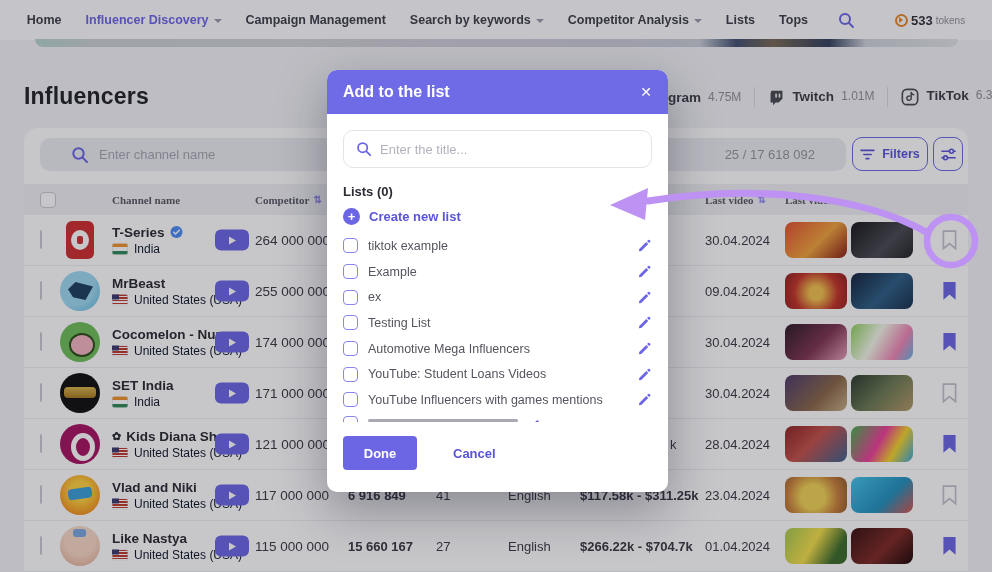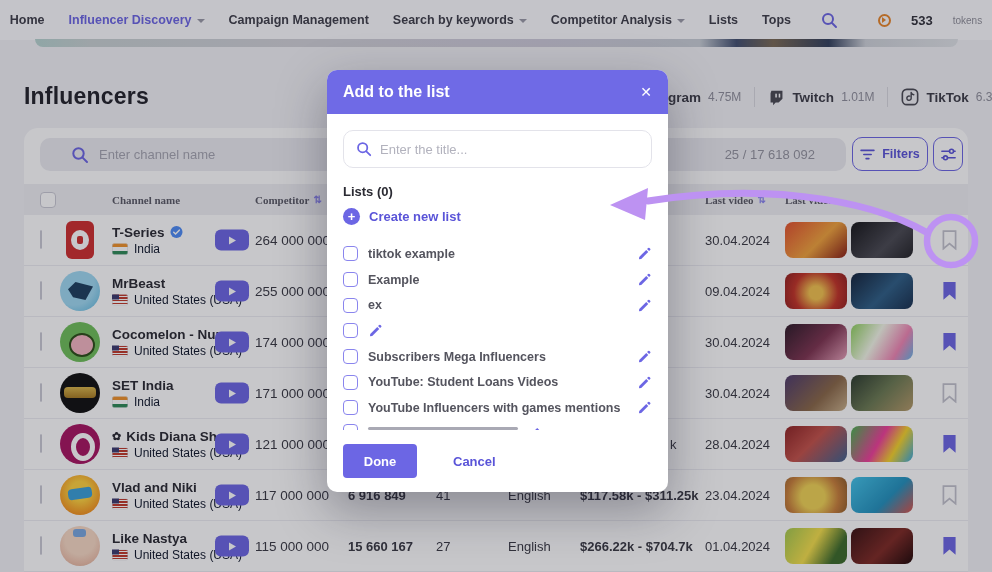--- a/index.html
+++ b/index.html
@@ -9,40 +9,40 @@
 
   
   .nav { position:absolute; top:0; left:0; right:0; height:40px; background:#fcfcfe;
          display:flex; align-items:center; justify-content:center; gap:24px;
          font-size:12.5px; font-weight:600; color:#3f3f4a; z-index:1; }
   .nav-item { display:flex; align-items:center; gap:5px; cursor:pointer; white-space:nowrap; }
   .nav-item.active { color:#6c66e4; }
   .caret { width:0; height:0; border-left:4px solid transparent; border-right:4px solid transparent;
            border-top:4.5px solid #9a9aa8; margin-top:1px; }
   .nav-search { display:flex; align-items:center; margin-left:6px; }
-  .tokens { display:flex; align-items:center; gap:20px; margin-left:16px;justify-content:space-between; }
+  .tokens { display:flex; align-items:center; gap:3px; margin-left:16px;justify-content:space-between; }
   .token-icon { width:13px; height:13px; border:2px solid #e8862b; border-radius:50%; position:relative; }
   .token-icon::after { content:""; position:absolute; left:2.5px; top:1.5px;
            border-left:4.5px solid #e8862b; border-top:3px solid transparent; border-bottom:3px solid transparent; }
   .tokens .cnt { font-size:13px; color:#33333c; font-weight:700; }
   .tokens .unit { font-size:10px; color:#8e8e99; font-weight:400; }
 
   
   .banner-sliver { position:absolute; top:39px; left:35px; width:923px; height:8px;
      border-radius:0 0 10px 10px; z-index:1;
      background:linear-gradient(90deg,#b7d4d0 0,#c9d2d3 6%,#d2d2d8 30%,#cfccdb 55%,#c9cfd6 72%,
         #425070 76%,#7a6a55 80%,#32405c 86%,#cfd3d9 90%,#e0e3e7 100%); }
 
   .page-title { position:absolute; top:83px; left:24px; font-size:23px; font-weight:800;
      color:#23232b; letter-spacing:.2px; z-index:1; }
 
   
   .stats { position:absolute; top:86px; left:668px; height:22px; display:flex; align-items:center;
      gap:13px; z-index:1; }
-  .stat { display:flex; align-items:center; gap:7px; }
+  .stat { display:flex; gap:7px; }
   .stat .lbl { font-size:13.5px; font-weight:700; color:#3d3d47; }
   .stat .val { font-size:12px; color:#8f8f9b; }
   .vdiv { width:1px; height:20px; background:#d8d8de; }
 
   
   .card { position:absolute; left:24px; top:128px; width:944px; height:444px;
      background:#ffffff; border-radius:14px 14px 0 0; z-index:1; }
 
   .searchbar { position:absolute; left:16px; top:10px; width:806px; height:33px;
      background:#ececf1; border-radius:10px; display:flex; align-items:center; padding:0 31px; gap:10px; }
@@ -156,21 +156,21 @@
   .modal-search { margin:16px 16px 0; height:38px; border:1px solid #e3e3ea; border-radius:10px;
      display:flex; align-items:center; padding:0 12px; gap:8px; background:#fff; }
   .modal-search input { flex:1; border:none; outline:none; background:transparent;
      font-size:13px; color:#3f3f4a; font-family:inherit; }
   .modal-search input::placeholder { color:#b2b2bd; }
   .lists-header { margin:16px 16px 0; font-size:13px; font-weight:700; color:#2b2b33; }
   .create-row { margin:8px 16px 0; height:18px; display:flex; align-items:center; gap:9px;
      color:#5a54d8; font-weight:700; font-size:13px; cursor:pointer; }
   .plus-icon { width:17px; height:17px; border-radius:50%; background:#6c66e4; color:#ffffff;
      display:flex; align-items:center; justify-content:center; font-size:13px; font-weight:700; line-height:1; }
-  .modal-list { margin:16px 16px 0; height:189px; overflow:hidden;font-weight:bold; }
+  .modal-list { margin:8px 16px 0; height:189px; overflow:hidden; }
   .mitem { height:25.7px; display:flex; align-items:center; gap:10px; }
   .mcb { width:15px; height:15px; border:1.6px solid #8a85ee; border-radius:4px; background:#fff;
      flex:none; cursor:pointer; }
   .mlabel { flex:1; font-size:12.5px; color:#54545e; white-space:nowrap; overflow:hidden; }
   .pencil { flex:none; cursor:pointer; display:flex; }
   .mitem.partial { align-items:flex-start; padding-top:3px; }
   .smudge { width:150px; height:3px; background:#a9a9b4; border-radius:2px; margin-top:3px; }
   .modal-footer { margin:14px 16px 0; display:flex; align-items:center; gap:36px; }
   .done-btn { width:74px; height:34px; background:#6c66e4; color:#fff; border:none; border-radius:4px;
      font-size:13px; font-weight:700; cursor:pointer; font-family:inherit; }
@@ -526,30 +526,31 @@
         <span class="mlabel">ex</span>
         <span class="pencil">
             <svg width="15" height="15" viewBox="0 0 20 20">
               <path d="M3 14.5 L12.3 5.2 l2.7 2.7 L5.7 17.2 L2.6 17.6 z" fill="#6c66e4"></path>
               <path d="M13.4 4.1 l1.5-1.5 a1.3 1.3 0 0 1 1.8 0 l.9.9 a1.3 1.3 0 0 1 0 1.8 l-1.5 1.5 z" fill="#6c66e4"></path>
             </svg>
           </span>
       </div>
       <div class="mitem">
         <span class="mcb"></span>
-        <span class="pencil">
-            <svg width="15" height="15" viewBox="0 0 20 20">
-              <path d="M3 14.5 L12.3 5.2 l2.7 2.7 L5.7 17.2 L2.6 17.6 z" fill="#6c66e4"></path>
-              <path d="M13.4 4.1 l1.5-1.5 a1.3 1.3 0 0 1 1.8 0 l.9.9 a1.3 1.3 0 0 1 0 1.8 l-1.5 1.5 z" fill="#6c66e4"></path>
-            </svg>
-          </span>
-      </div>
-      <div class="mitem">
-        <span class="mcb"></span>
-        <span class="mlabel">Subscribers Mega Influencers</span>
+        <span class="mlabel">Testing List</span>
+        <span class="pencil">
+            <svg width="15" height="15" viewBox="0 0 20 20">
+              <path d="M3 14.5 L12.3 5.2 l2.7 2.7 L5.7 17.2 L2.6 17.6 z" fill="#6c66e4"></path>
+              <path d="M13.4 4.1 l1.5-1.5 a1.3 1.3 0 0 1 1.8 0 l.9.9 a1.3 1.3 0 0 1 0 1.8 l-1.5 1.5 z" fill="#6c66e4"></path>
+            </svg>
+          </span>
+      </div>
+      <div class="mitem">
+        <span class="mcb"></span>
+        <span class="mlabel">Automotive Mega Influencers</span>
         <span class="pencil">
             <svg width="15" height="15" viewBox="0 0 20 20">
               <path d="M3 14.5 L12.3 5.2 l2.7 2.7 L5.7 17.2 L2.6 17.6 z" fill="#6c66e4"></path>
               <path d="M13.4 4.1 l1.5-1.5 a1.3 1.3 0 0 1 1.8 0 l.9.9 a1.3 1.3 0 0 1 0 1.8 l-1.5 1.5 z" fill="#6c66e4"></path>
             </svg>
           </span>
       </div>
       <div class="mitem">
         <span class="mcb"></span>
         <span class="mlabel">YouTube: Student Loans Videos</span>

